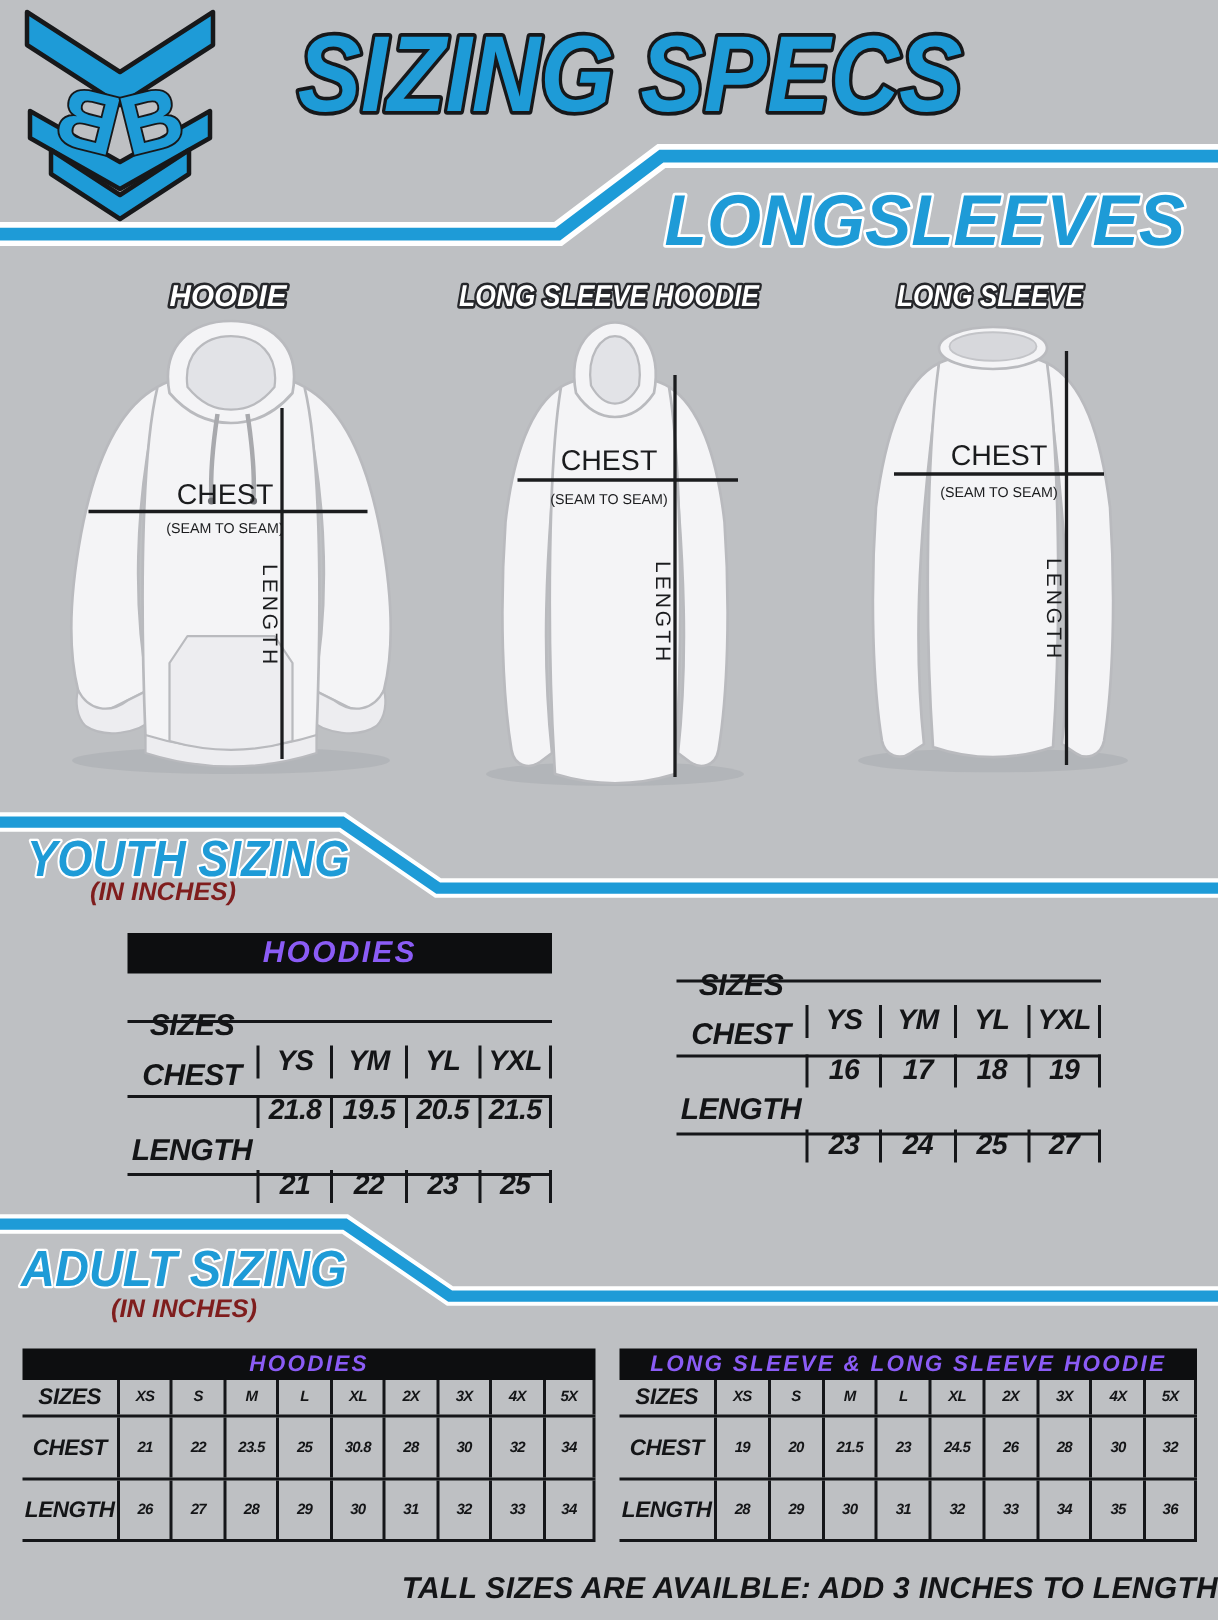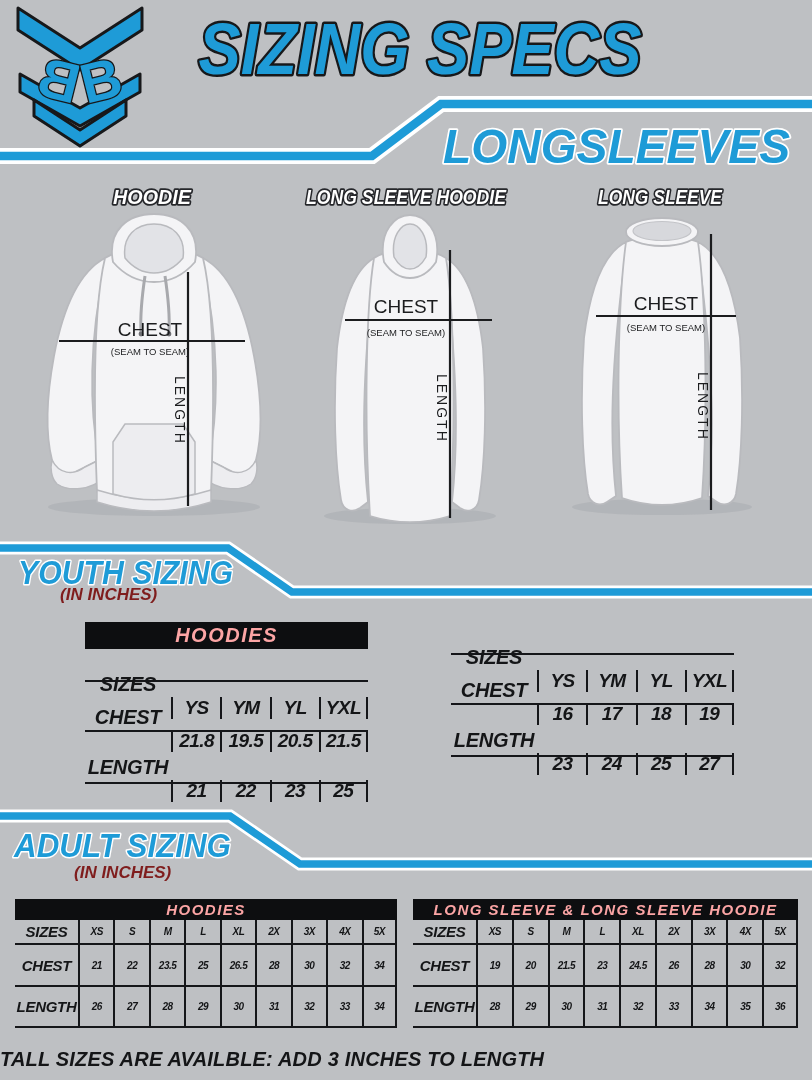--- a/index.html
+++ b/index.html
@@ -7,37 +7,37 @@
         font-family:"Liberation Sans","DejaVu Sans",sans-serif;}
   .abs{position:absolute;}
   svg{display:block;}
   svg text{font-family:"Liberation Sans","DejaVu Sans",sans-serif;}
 
   
   .unit-note{position:absolute;font-size:17px;font-weight:bold;font-style:italic;color:#7f1d1d;}
 
   
   .sz-table{position:absolute;font-style:italic;font-weight:bold;color:#141517;}
-  .tbar{background:#0d0e10;color:#fca5a5;text-align:center;letter-spacing:1.5px;font-style:italic;}
+  .tbar{background:#0d0e10;color:#8b5cf6;text-align:center;letter-spacing:1.5px;font-style:italic;}
   .youth .tbar{font-size:20px;height:27px;line-height:27px;}
   .adult .tbar{font-size:15px;height:21px;line-height:21px;}
   .trow{display:grid;border-bottom:2.4px solid #151619;align-items:stretch;}
   .youth .trow{grid-template-columns:86px repeat(4,1fr);}
   .adult .trow{grid-template-columns:63px repeat(9,1fr);}
   .tlabel{display:flex;align-items:center;justify-content:center;letter-spacing:-0.3px;}
   .tcell{border-left:2.4px solid #151619;display:flex;align-items:center;justify-content:center;letter-spacing:-0.5px;}
   .trow > .tcell:last-child{border-right:2.4px solid #151619;}
   .youth .tlabel{font-size:20px;}
   .youth .tcell{font-size:19px;margin-top:48px;}
   .adult .tlabel{font-size:15px;}
   .adult .tcell{font-size:10px;}
   .youth .r-sizes{height:31px;} .youth .r-chest{height:48px;} .youth .r-length{height:50px;}
   .adult .r-sizes{height:23px;} .adult .r-chest{height:40px;} .adult .r-length{height:39px;}
 
-  .footer-note{position:absolute;left:0;right:0;top:1048px;text-align:left;
+  .footer-note{position:absolute;left:0;right:0;top:1048px;text-align:right;
                font-size:20px;font-weight:bold;font-style:italic;color:#141517;letter-spacing:0.2px;}
 
   .garment-outline{fill:#f4f4f6;stroke:#b9babe;stroke-width:1.8;stroke-linejoin:round;}
   .garment-soft{fill:#ededf0;stroke:#b9babe;stroke-width:1.5;stroke-linejoin:round;}
   .measure-line{stroke:#1b1c1e;stroke-width:2.2;fill:none;}
   .measure-text{fill:#1b1c1e;}
 </style>
 </head>
 <body>
 
@@ -205,21 +205,21 @@
       <div class="tcell">3X</div>
       <div class="tcell">4X</div>
       <div class="tcell">5X</div>
     </div>
     <div class="trow r-chest">
       <div class="tlabel">CHEST</div>
       <div class="tcell">21</div>
       <div class="tcell">22</div>
       <div class="tcell">23.5</div>
       <div class="tcell">25</div>
-      <div class="tcell">26.5</div>
+      <div class="tcell">30.8</div>
       <div class="tcell">28</div>
       <div class="tcell">30</div>
       <div class="tcell">32</div>
       <div class="tcell">34</div>
     </div>
     <div class="trow r-length">
       <div class="tlabel">LENGTH</div>
       <div class="tcell">26</div>
       <div class="tcell">27</div>
       <div class="tcell">28</div>

